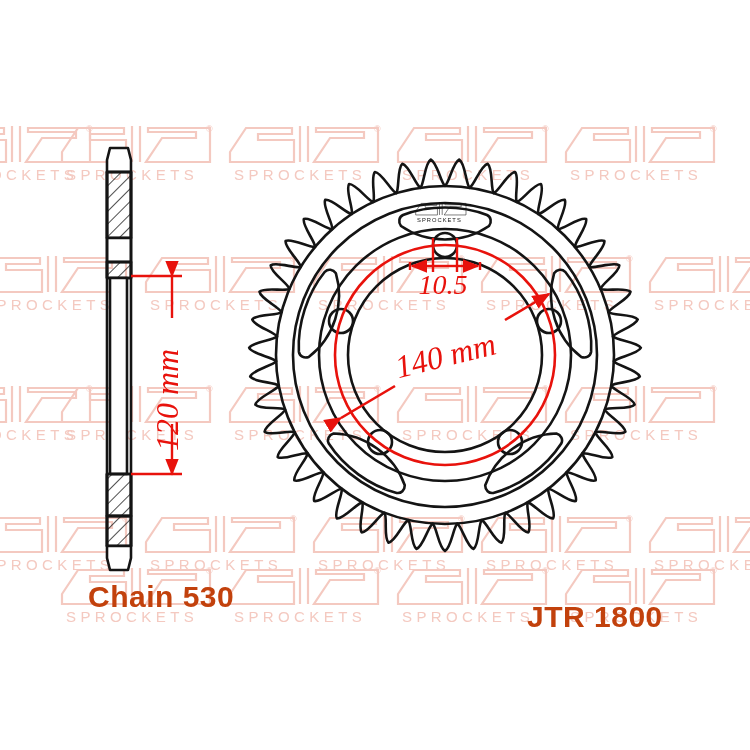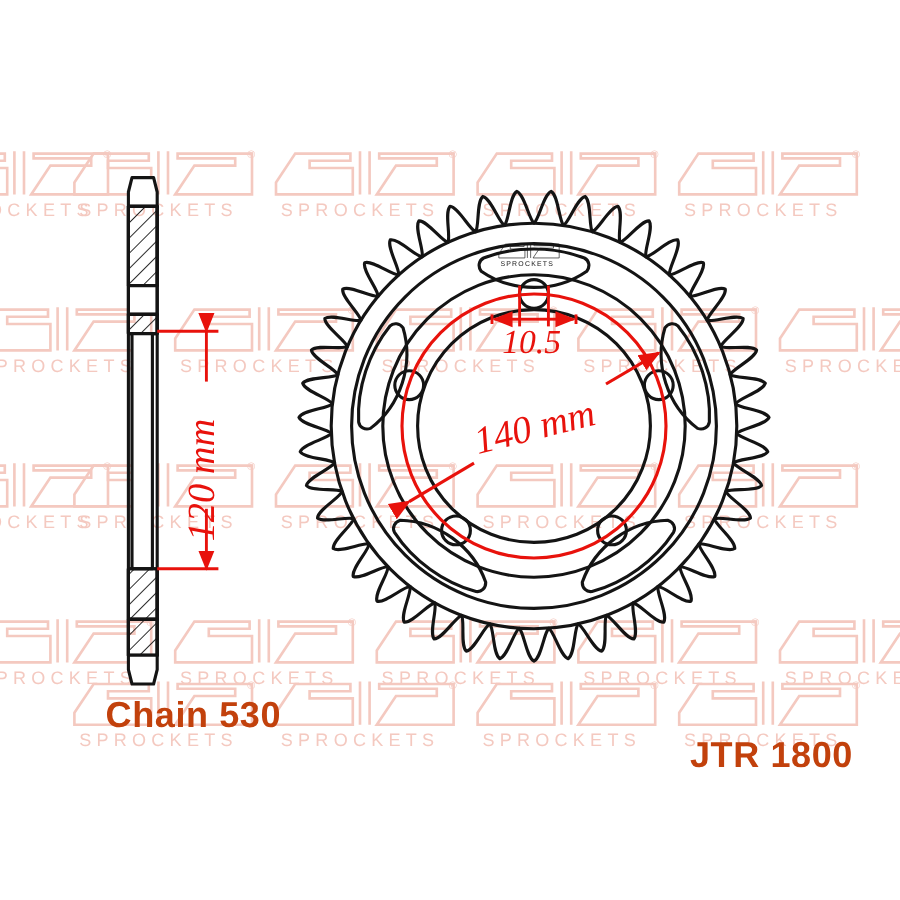--- a/index.html
+++ b/index.html
@@ -30,21 +30,21 @@
   .label-text {
     position: absolute;
     color: #c2410c;
     font-family: "Liberation Sans", sans-serif;
     font-weight: bold;
     font-size: 30px;
     letter-spacing: 0.5px;
     white-space: nowrap;
   }
   #chain-label { left: 88px;  top: 580px; }
-  #part-label  { left: 527px; top: 613px; margin-left: 48px; }
+  #part-label  { left: 527px; top: 600px; }
 </style>
 </head>
 <body>
 
 <div id="root">
 
   <svg id="watermark-layer" viewBox="0 0 750 750" xmlns="http://www.w3.org/2000/svg">
     <defs>
 
       <g id="jt-mark">

